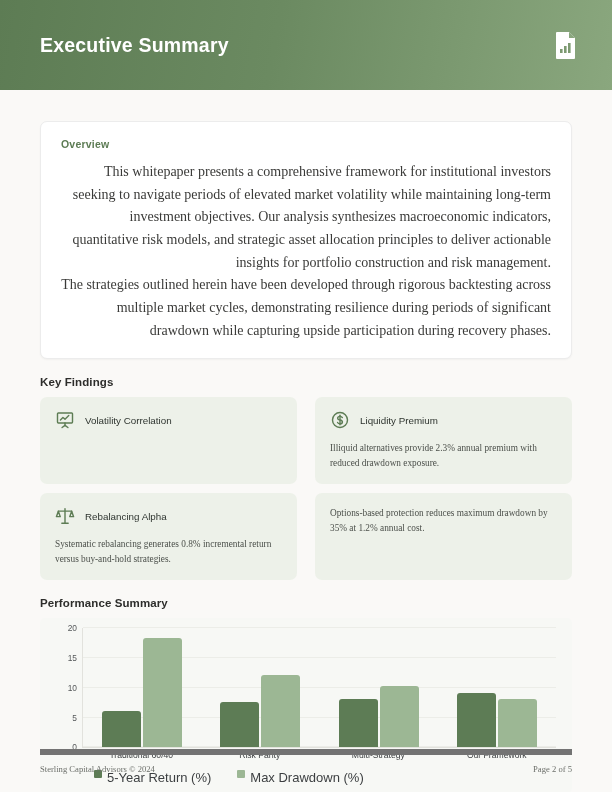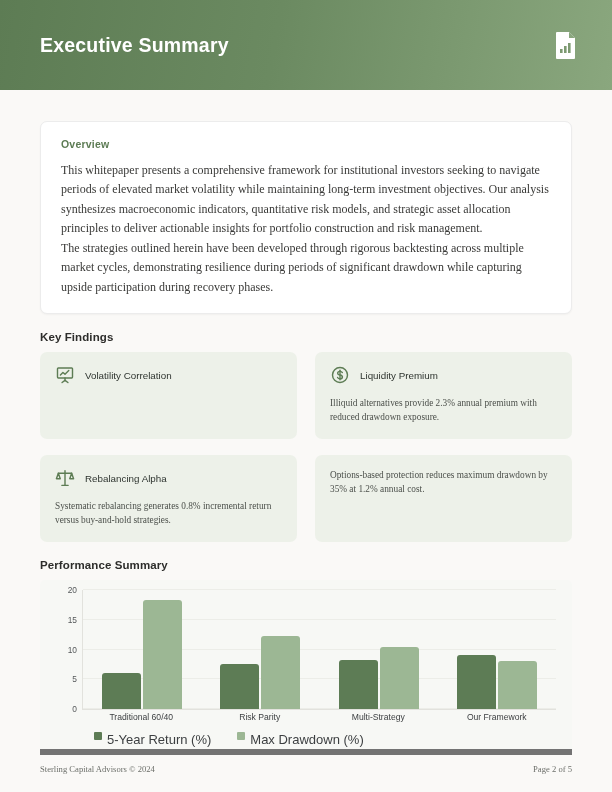--- a/index.html
+++ b/index.html
@@ -60,42 +60,43 @@
   }
   .overview-heading {
     color: #5d7c54;
     font-size: 10.5px;
     font-weight: bold;
     margin-bottom: 11px;
     letter-spacing: 0.2px;
   }
   .overview-body {
     font-family: "Liberation Serif", serif;
-    font-size: 12px;
+    font-size: 14px;
     line-height: 1.62;
     color: #3a3a38;
+    text-align: right;
   }
   .overview-body p {
     margin: 0;
   }
 
   
   .section-heading {
     font-size: 11.5px;
     font-weight: bold;
     color: #2d2d2b;
     margin: 17px 0 9px 0;
     letter-spacing: 0.1px;
   }
 
   
   .findings-grid {
     display: grid;
     grid-template-columns: 1fr 1fr;
-    gap: 16px 18px;
+    gap: 9px 18px;
   }
   .finding-card {
     background: #edf1e9;
     border-radius: 7px;
     padding: 13px 15px 14px 15px;
     box-sizing: border-box;
     min-height: 87px;
   }
   .finding-head {
     display: flex;

